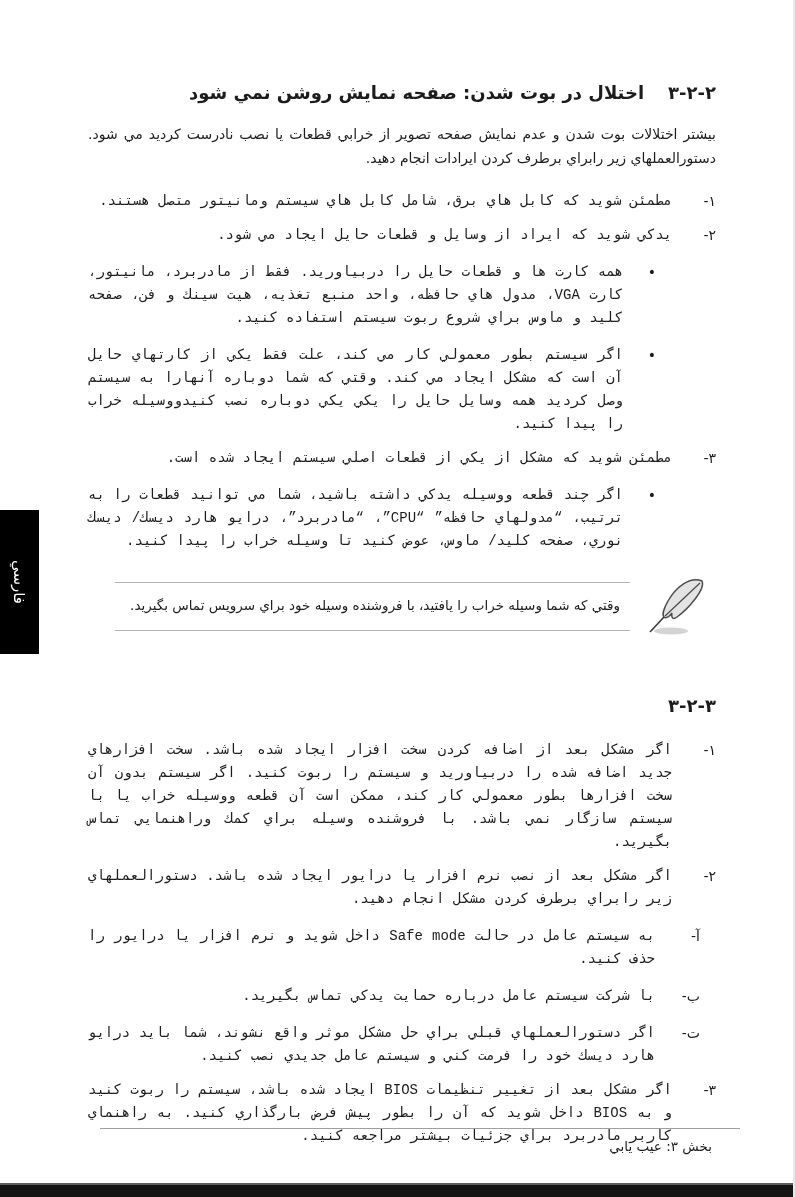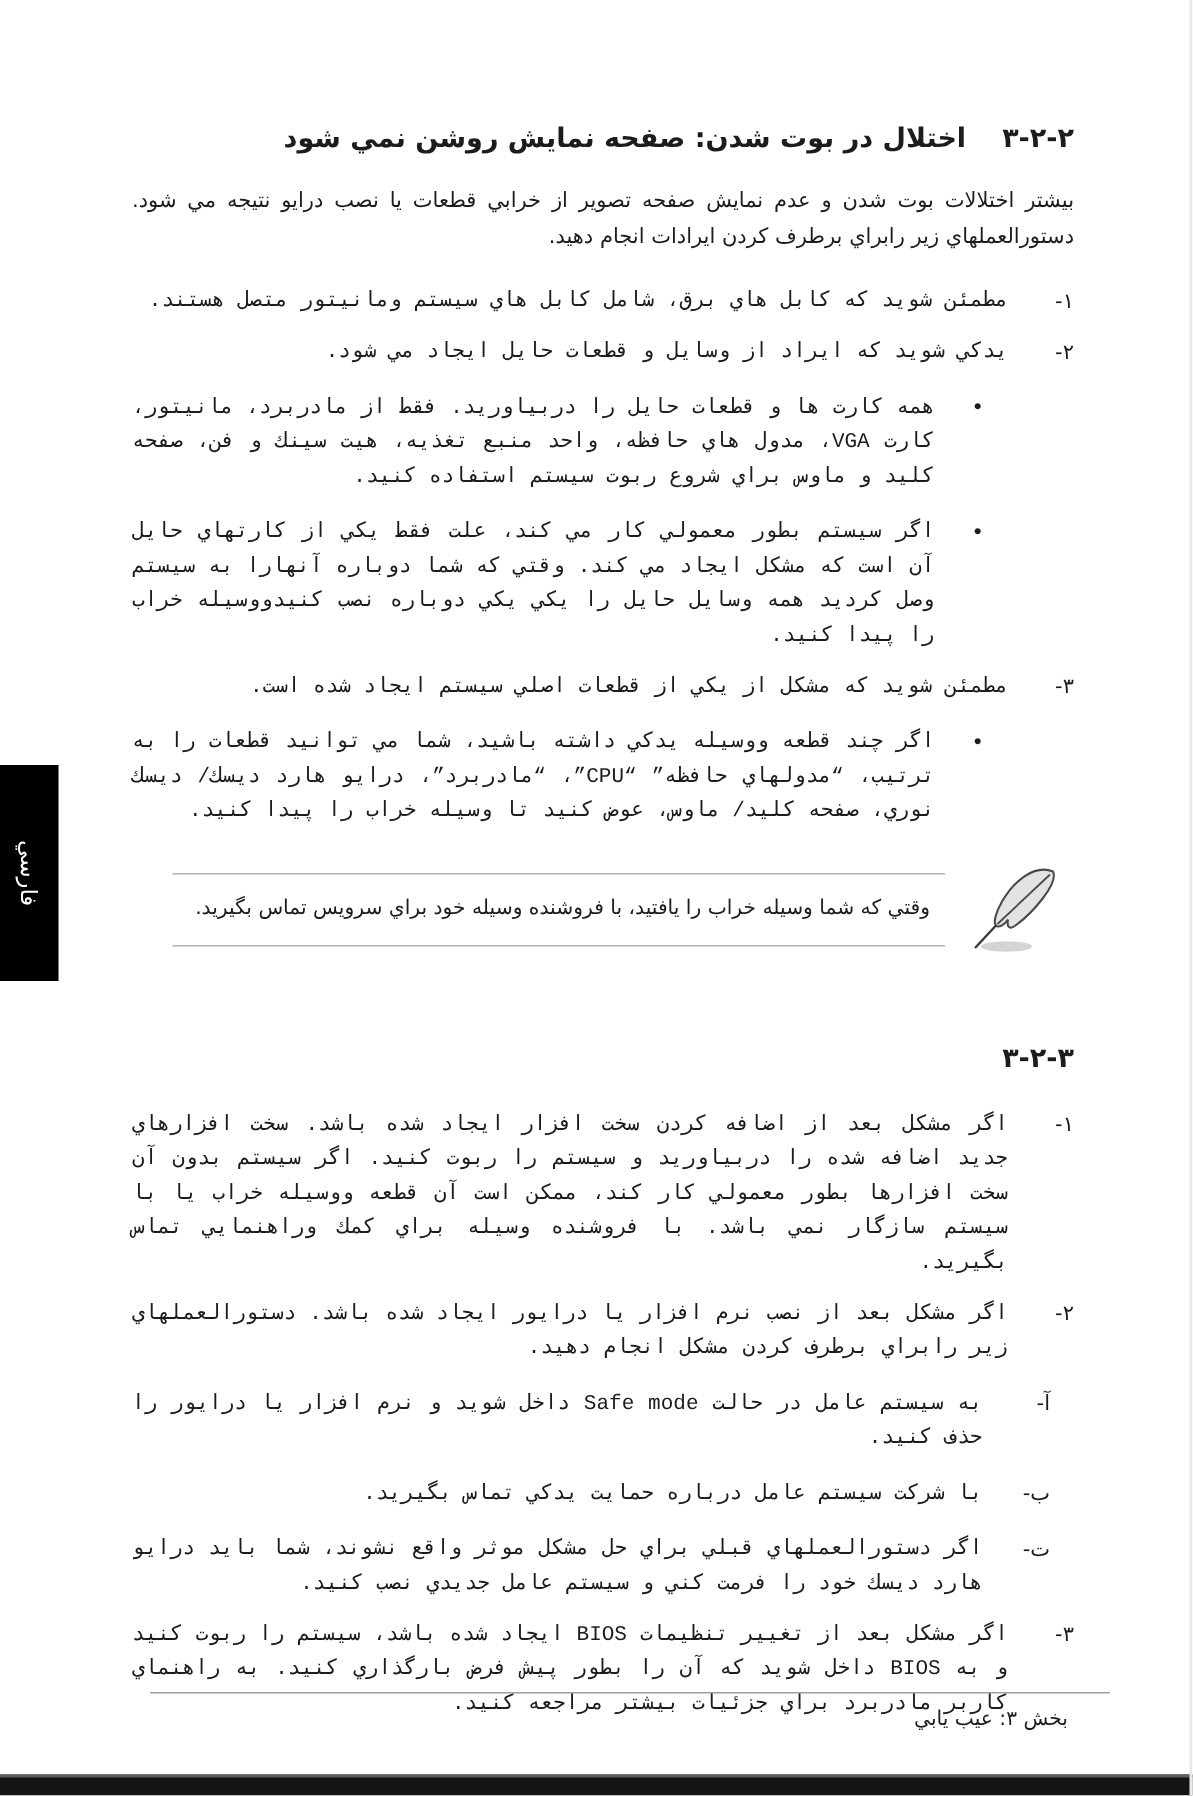--- a/index.html
+++ b/index.html
@@ -108,21 +108,21 @@
 </head>
 <body>
 
 <div class="content">
 
   <div class="heading">
     <span class="h-num">۳-۲-۲</span>
     <span class="h-title">اختلال در بوت شدن: صفحه نمايش روشن نمي شود</span>
   </div>
 
-  <p class="intro">بيشتر اختلالات بوت شدن و عدم نمايش صفحه تصوير از خرابي قطعات يا نصب درايو نتيجه مي شود. دستورالعملهاي زير رابراي برطرف كردن ايرادات انجام دهيد.</p>
+  <p class="intro">بيشتر اختلالات بوت شدن و عدم نمايش صفحه تصوير از خرابي قطعات يا نصب نادرست كرديد مي شود. دستورالعملهاي زير رابراي برطرف كردن ايرادات انجام دهيد.</p>
 
   <div class="list">
     <div class="item">
       <span class="marker">۱-</span>
       <span class="text">مطمئن شويد كه كابل هاي برق، شامل كابل هاي سيستم ومانيتور متصل هستند.</span>
     </div>
     <div class="item">
       <span class="marker">۲-</span>
       <span class="text">يدكي شويد كه ايراد از وسايل و قطعات حايل ايجاد مي شود.</span>
     </div>

